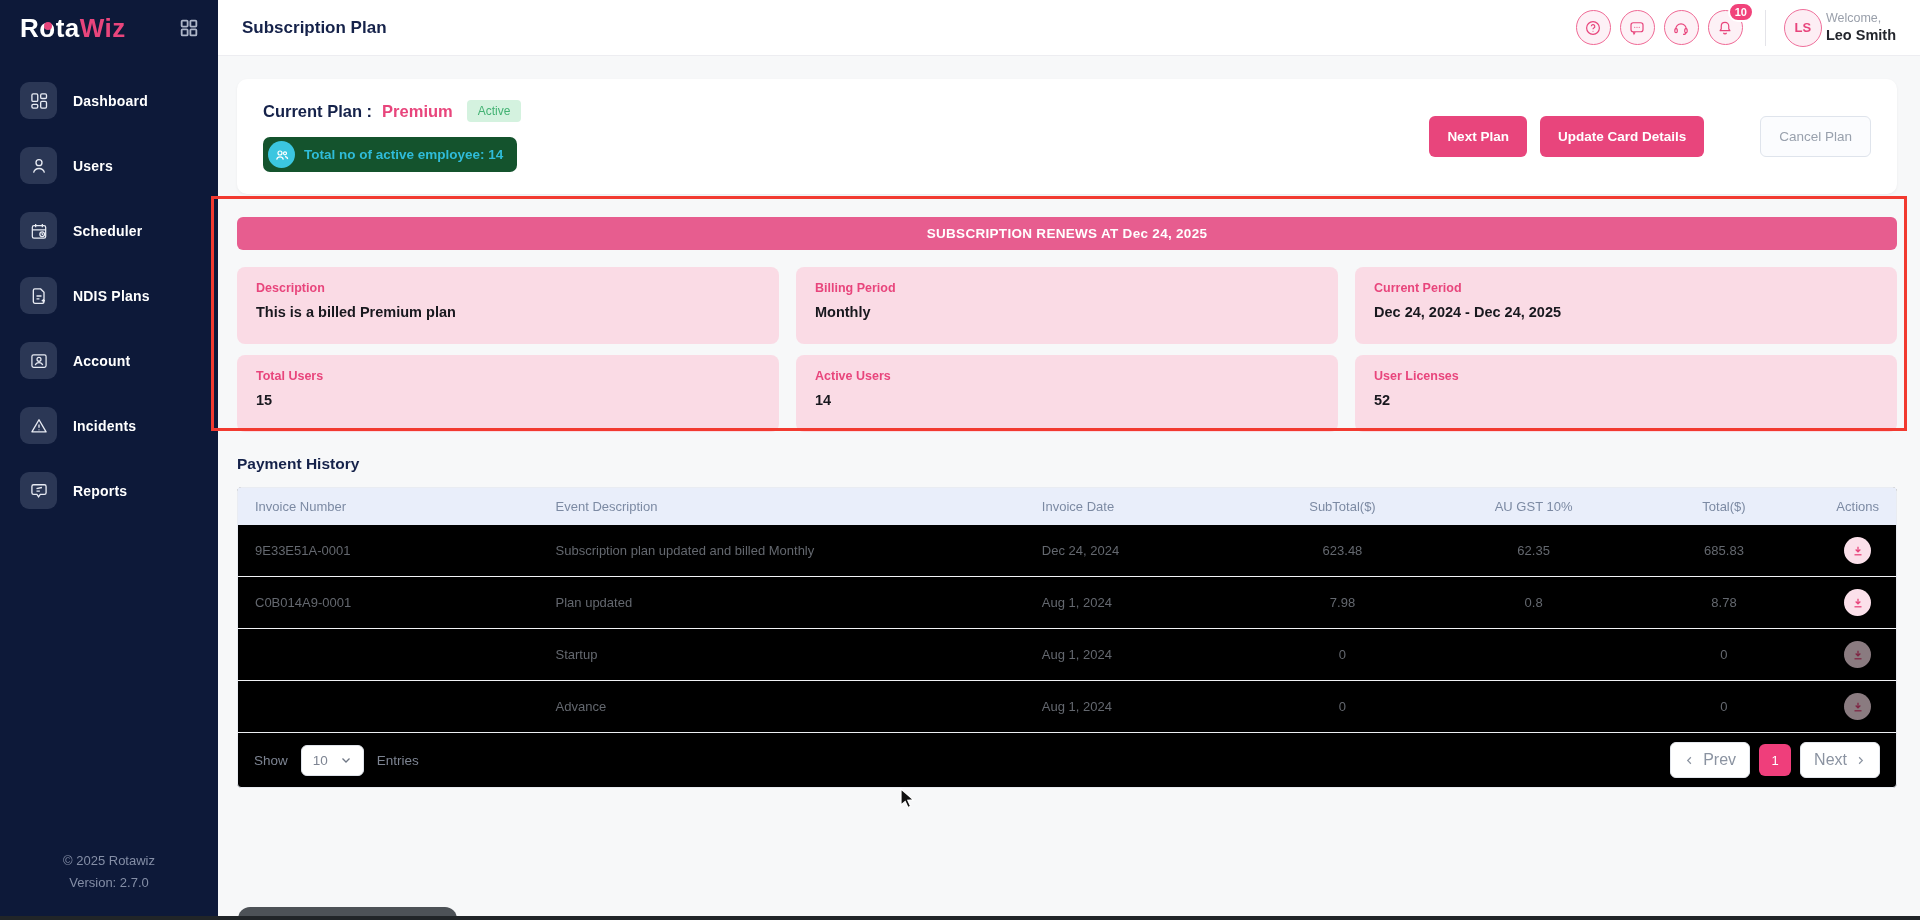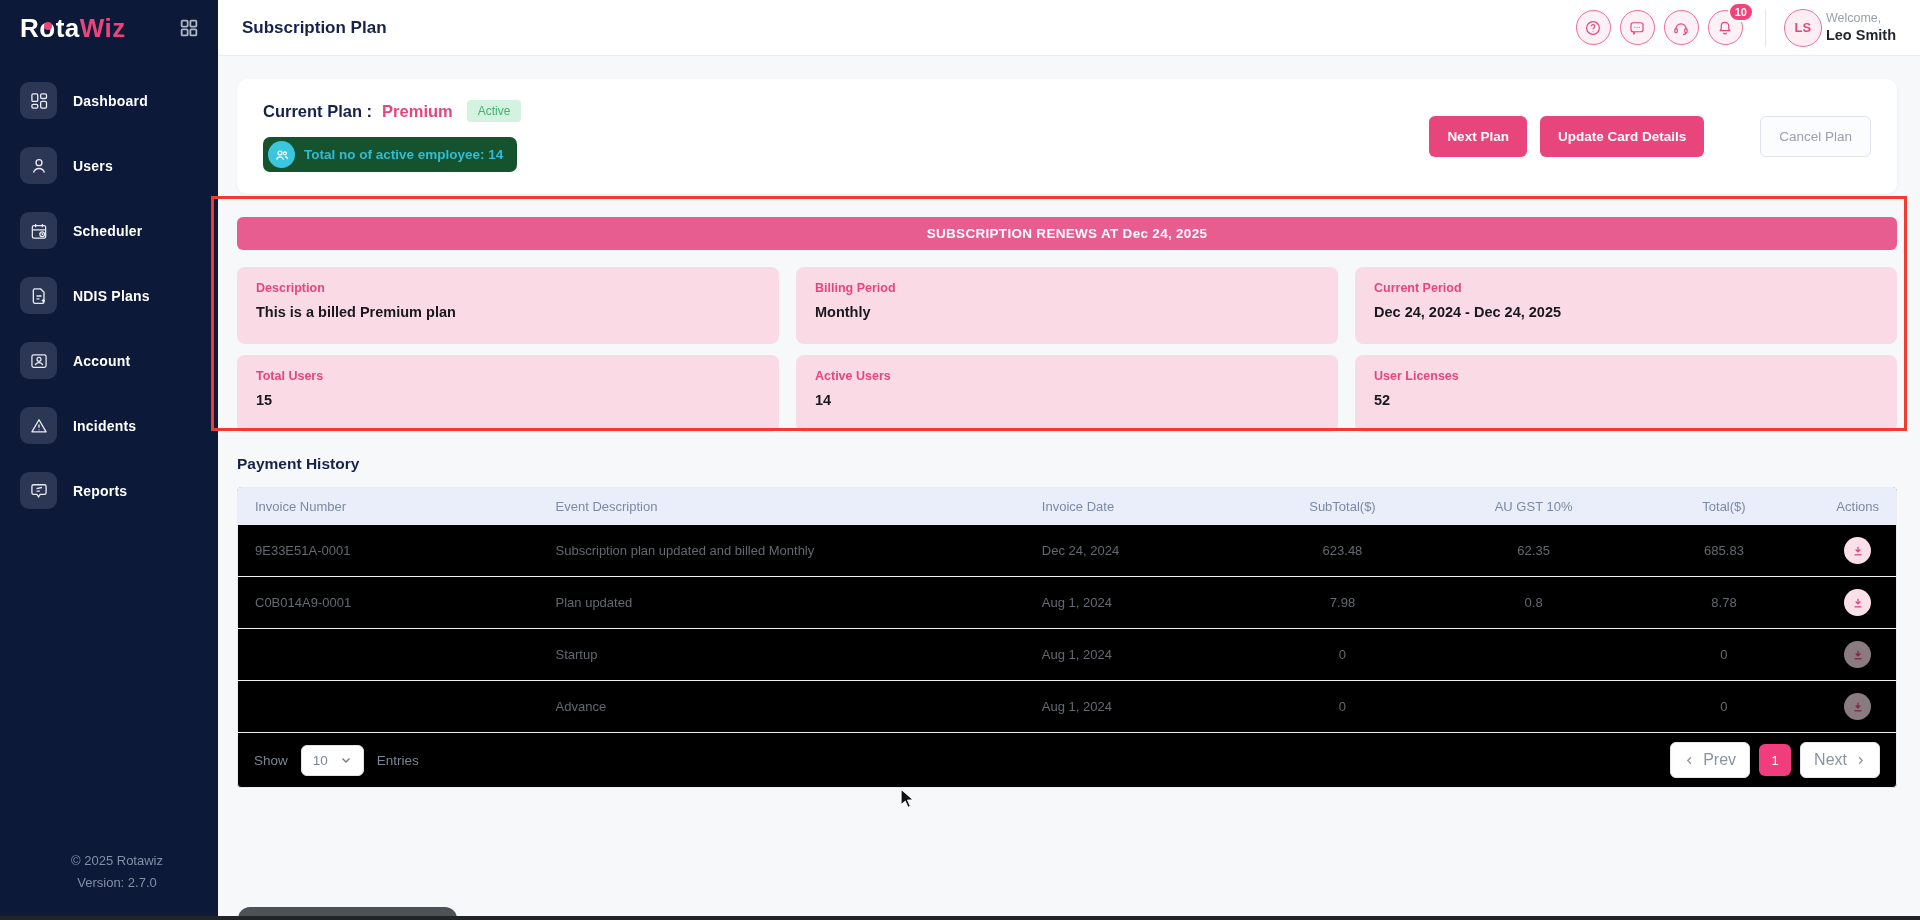--- a/index.html
+++ b/index.html
@@ -13,21 +13,21 @@
   .logo { font-size:26px; font-weight:bold; color:#ffffff; letter-spacing:.5px; }
   .logo .logo-o { position:relative; display:inline-block; }
   .logo .logo-o::after { content:""; position:absolute; width:8px; height:8px; border-radius:50%; background:#e8457c; top:9px; left:5px; }
   .logo .pink { color:#e8457c; }
   .menu-toggle { width:22px; height:22px; color:#aeb6c8; cursor:pointer; }
   .menu { padding-top:18px; }
   .menu-item { display:flex; align-items:center; gap:16px; padding:8px 20px; margin-bottom:12px; cursor:pointer; }
   .icon-tile { width:37px; height:37px; border-radius:9px; background:#2b3755; display:flex; align-items:center; justify-content:center; color:#e8ebf3; flex:0 0 37px; }
   .icon-tile svg { width:20px; height:20px; }
   .menu-label { color:#ffffff; font-size:14px; font-weight:bold; letter-spacing:.2px; }
-  .sidebar-footer { position:absolute; bottom:26px; left:8px; width:218px; text-align:center; color:#848ea6; font-size:13px; line-height:1.7; }
+  .sidebar-footer { position:absolute; bottom:26px; left:0; width:218px; text-align:center; color:#848ea6; font-size:13px; line-height:1.7; }
 
   
   .main { flex:1; display:flex; flex-direction:column; }
   .topbar { height:56px; background:#ffffff; border-bottom:1px solid #ededf1; display:flex; align-items:center; justify-content:space-between; padding:0 24px; }
   .page-title { color:#15224a; font-size:17px; font-weight:bold; }
   .topbar-right { display:flex; align-items:center; }
   .icon-btn { width:35px; height:35px; border-radius:50%; border:1.5px solid #f06995; background:#fdf1f6; color:#e8457c; display:flex; align-items:center; justify-content:center; position:relative; margin-left:9px; cursor:pointer; }
   .icon-btn svg { width:18px; height:18px; }
   .notif-badge { position:absolute; top:-9px; right:-12px; min-width:26px; height:20px; background:#f1427a; border:2px solid #ffffff; color:#fff; border-radius:11px; font-size:11px; font-weight:bold; display:flex; align-items:center; justify-content:center; padding:0 5px; }
   .v-divider { width:1px; height:36px; background:#e4e4e9; margin:0 18px 0 22px; }

